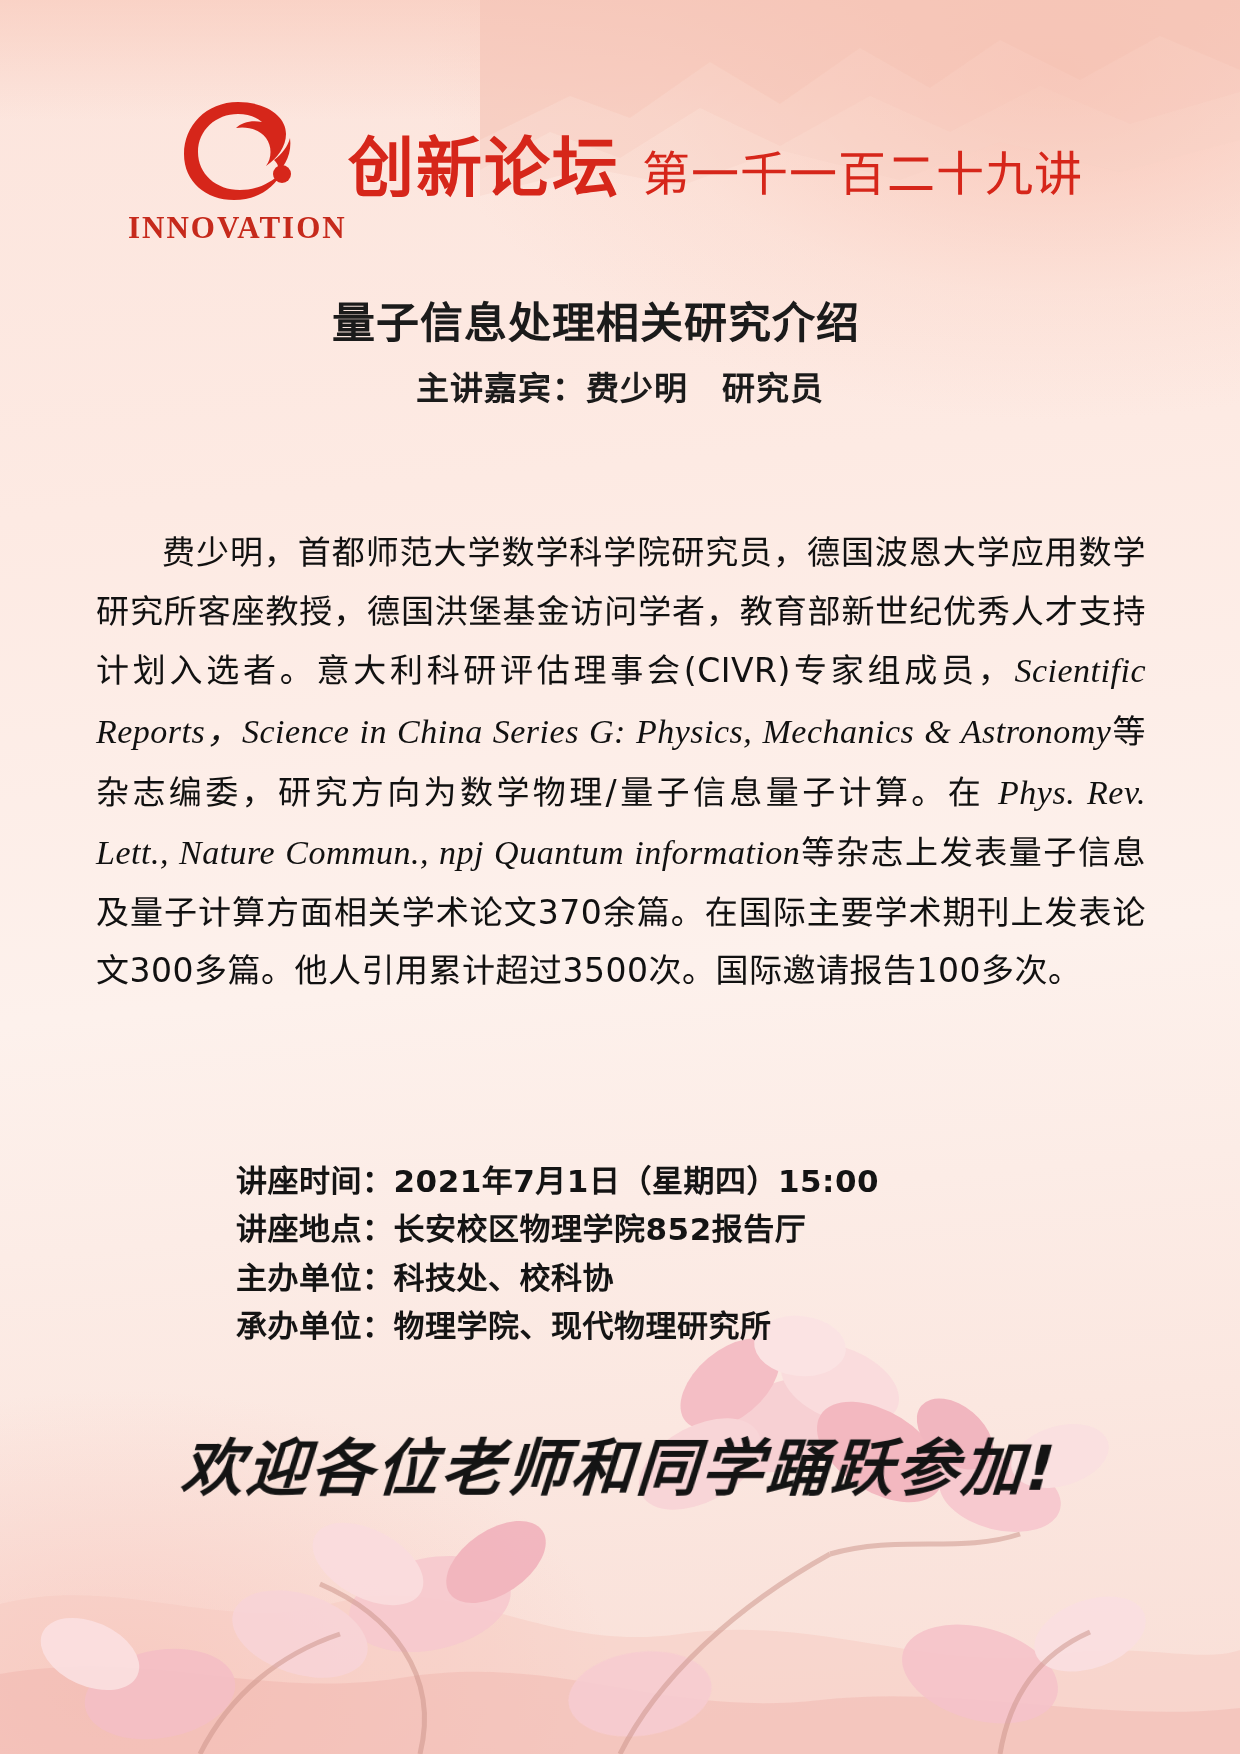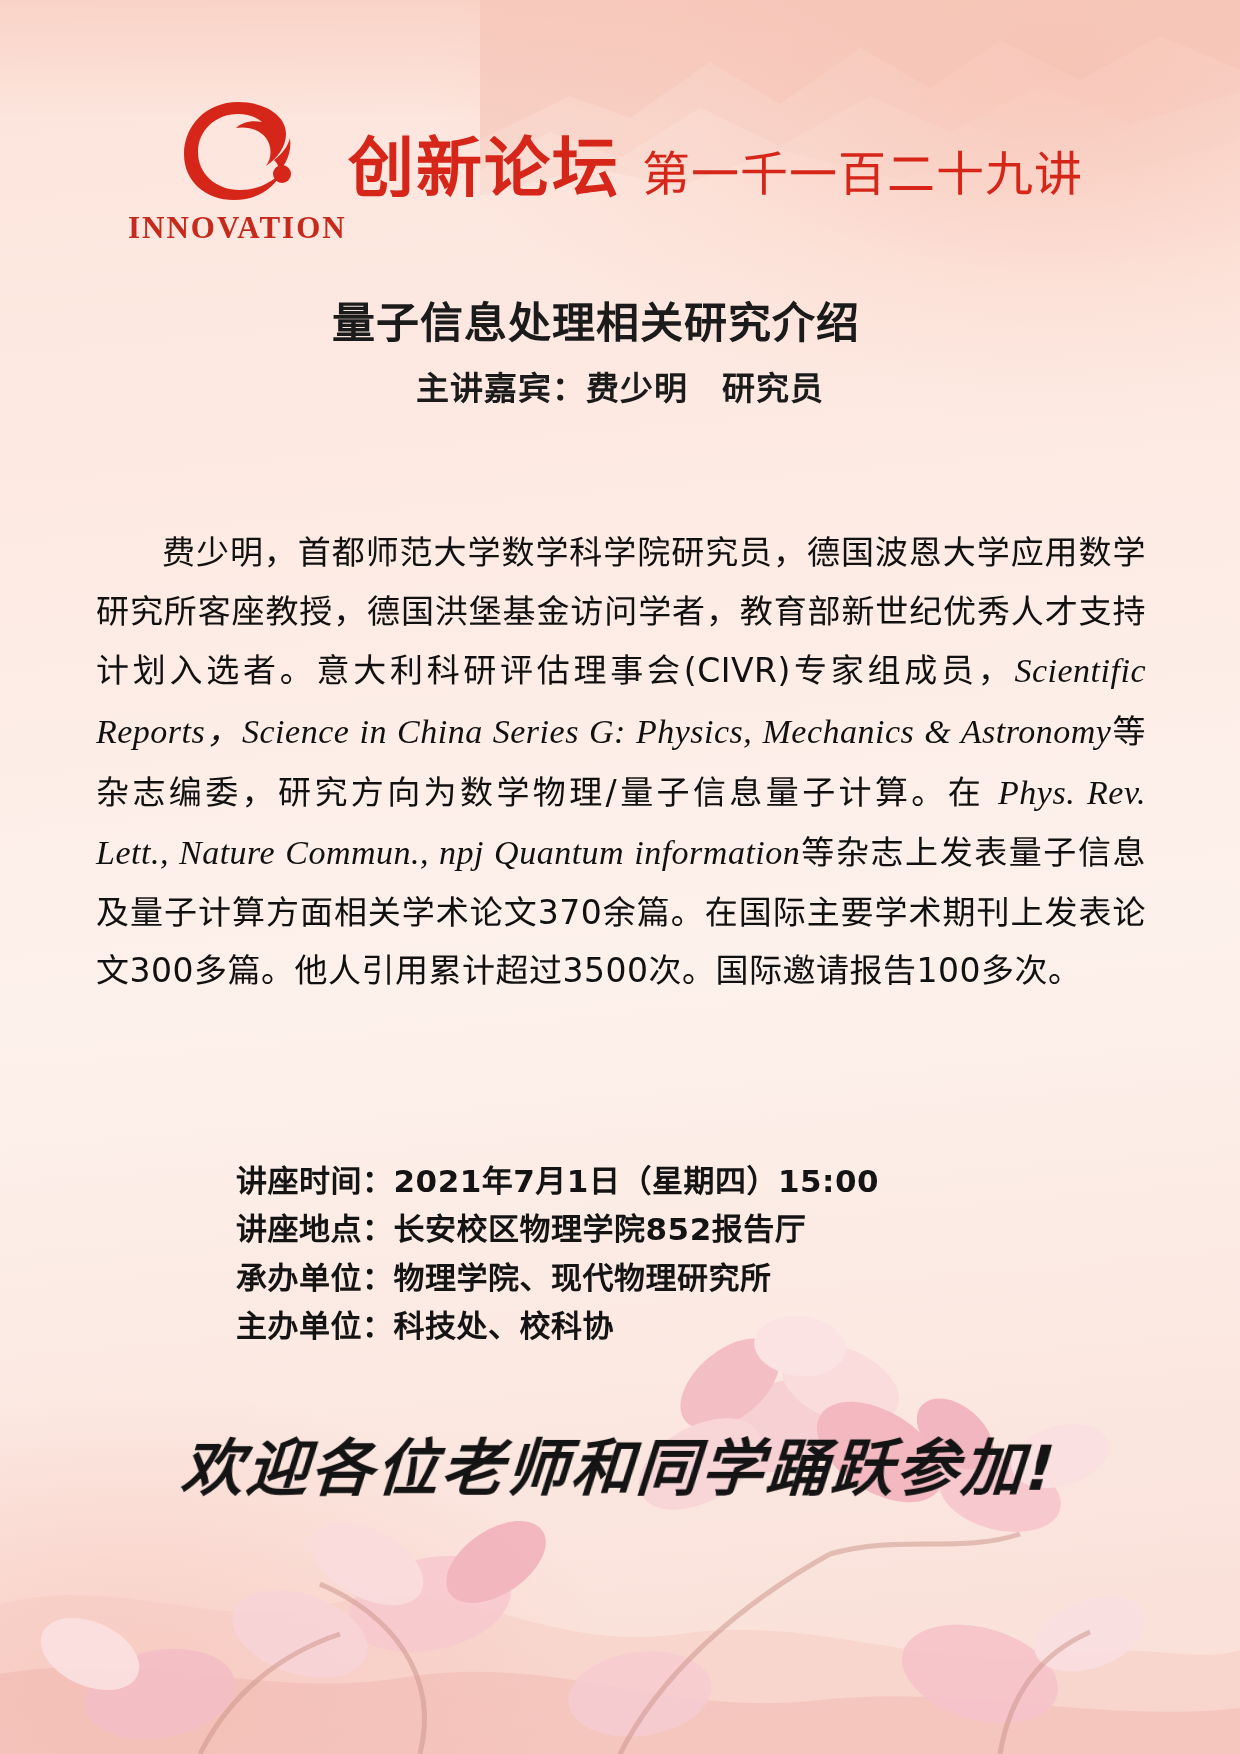--- a/index.html
+++ b/index.html
@@ -261,19 +261,19 @@
     <div class="line">主讲嘉宾：费少明　研究员</div>
   </div>
 
   <div class="bio">
     <span>费少明，首都师范大学数学科学院研究员，德国波恩大学应用数学研究所客座教授，德国洪堡基金访问学者，教育部新世纪优秀人才支持计划入选者。意大利科研评估理事会(CIVR)专家组成员，</span><i>Scientific Reports，Science in China Series G: Physics, Mechanics &amp; Astronomy</i><span>等杂志编委，研究方向为数学物理/量子信息量子计算。在</span>&nbsp;<i>Phys. Rev. Lett., Nature Commun., npj Quantum information</i><span>等杂志上发表量子信息及量子计算方面相关学术论文370余篇。在国际主要学术期刊上发表论文300多篇。他人引用累计超过3500次。国际邀请报告100多次。</span>
   </div>
 
   <div class="info">
     <div class="row">讲座时间：2021年7月1日（星期四）15:00</div>
     <div class="row">讲座地点：长安校区物理学院852报告厅</div>
+    <div class="row">主办单位：科技处、校科协</div>
     <div class="row">承办单位：物理学院、现代物理研究所</div>
-    <div class="row">主办单位：科技处、校科协</div>
   </div>
 
   <div class="welcome">欢迎各位老师和同学踊跃参加!</div>
 
 </div>
 
 </body></html>

